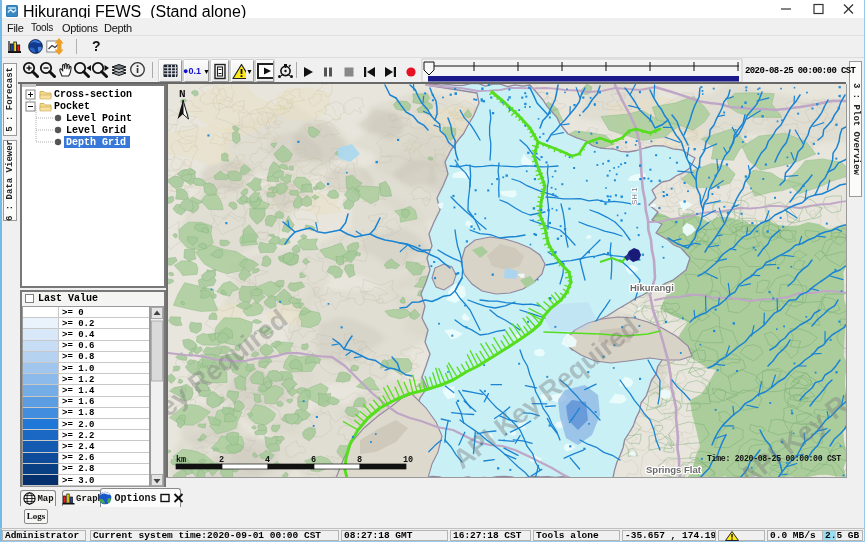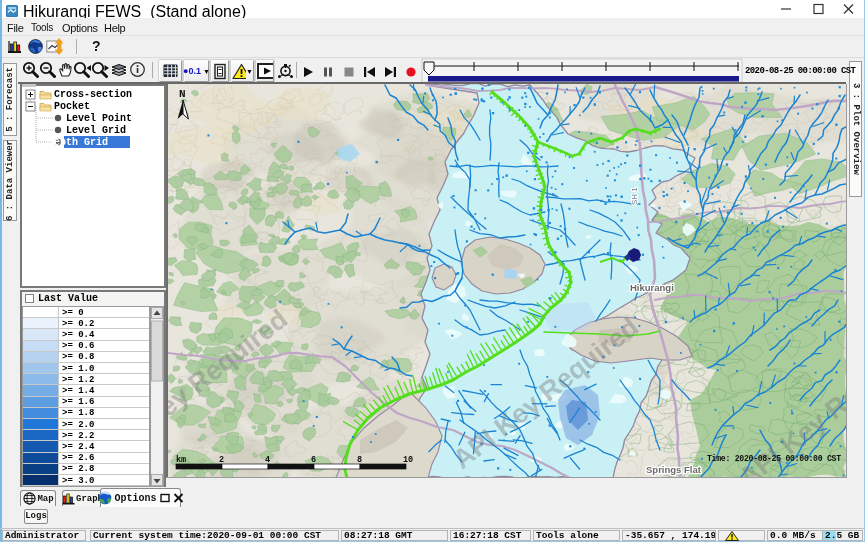--- a/index.html
+++ b/index.html
@@ -32,21 +32,21 @@
 <line x1="11" y1="9" x2="21" y2="9" stroke="#333" stroke-width="1.2"></line>
 <rect x="44" y="4.5" width="9" height="9" fill="none" stroke="#333" stroke-width="1.2"></rect>
 <line x1="74" y1="4.5" x2="83" y2="13.5" stroke="#333" stroke-width="1.2"></line>
     <line x1="83" y1="4.5" x2="74" y2="13.5" stroke="#333" stroke-width="1.2"></line>
 </svg>
 
 <div class="abs" style="left:2px;top:18px;width:862px;height:18px;background:#f0f0f0;border-bottom:1px solid #e0e0e0"></div>
 <div class="abs" style="left:7px;top:22px;font-size:11px;letter-spacing:-0.3px;color:#111">File</div>
 <div class="abs" style="left:31px;top:22px;font-size:10px;letter-spacing:-0.3px;color:#111">Tools</div>
 <div class="abs" style="left:62px;top:22px;font-size:11px;letter-spacing:-0.3px;color:#111">Options</div>
-<div class="abs" style="left:104px;top:22px;font-size:11px;letter-spacing:-0.3px;color:#111">Help</div>
+<div class="abs" style="left:104px;top:22px;font-size:11px;letter-spacing:-0.3px;color:#111">Depth</div>
 
 <div class="abs" style="left:2px;top:36px;width:862px;height:22px;background:#f0f0f0;border-bottom:1px solid #dcdcdc"></div>
 <div class="abs" style="left:7px;top:39px"><svg width="15" height="15">
       <rect x="1" y="12" width="13" height="2" fill="#111"></rect>
       <line x1="2" y1="13" x2="2" y2="2" stroke="#111" stroke-width="1.2"></line>
       <rect x="3.5" y="5" width="2.6" height="7.5" fill="#2040d0" stroke="#111" stroke-width="0.8"></rect>
       <rect x="6.8" y="3" width="2.6" height="9.5" fill="#f5e010" stroke="#111" stroke-width="0.8"></rect>
       <rect x="10.1" y="6" width="2.6" height="6.5" fill="#e82020" stroke="#111" stroke-width="0.8"></rect>
     </svg></div>
 <div class="abs" style="left:28px;top:39px"><svg width="15" height="15">
@@ -225,21 +225,21 @@
 </g>
 <circle cx="38" cy="34" r="3.2" fill="#555"></circle>
     <circle cx="38" cy="46" r="3.2" fill="#555"></circle>
     <circle cx="38" cy="58" r="3.2" fill="#555"></circle>
 </svg>
 <div class="abs mono" style="left:54px;top:89px;font-size:10px;font-weight:bold;color:#000">Cross-section</div>
 <div class="abs mono" style="left:54px;top:101px;font-size:10px;font-weight:bold;color:#000">Pocket</div>
 <div class="abs mono" style="left:66px;top:113px;font-size:10px;font-weight:bold;color:#000">Level Point</div>
 <div class="abs mono" style="left:66px;top:125px;font-size:10px;font-weight:bold;color:#000">Level Grid</div>
 <div class="abs" style="left:64px;top:136px;width:66px;height:12px;background:#3878d8"></div>
-<div class="abs mono" style="left:48px;top:137px;font-size:10px;font-weight:bold;color:#fff">Depth Grid</div>
+<div class="abs mono" style="left:66px;top:137px;font-size:10px;font-weight:bold;color:#fff">Depth Grid</div>
 
 <div class="abs" style="left:20px;top:290px;width:146px;height:197px;background:#f4f4f2;border:2px solid #787878"></div>
 <div class="abs" style="left:25px;top:294px;width:9px;height:9px;background:#fff;border:1px solid #808080"></div>
 <div class="abs mono" style="left:38px;top:293px;font-size:10px;font-weight:bold;color:#000">Last Value</div>
 <div class="abs" style="left:22px;top:306px;width:128px;height:181px;background:#fff;border:1px solid #9a9a9a;overflow:hidden">
 <div class="lgrow" style="top:0.0px">
       <div class="lgsw" style="background:#ffffff"></div>
       <div class="lglab">&gt;= 0</div>
     </div>
 <div class="lgrow" style="top:11.2px">
@@ -2109,21 +2109,21 @@
     </svg>
     <span style="margin:0 2px;font-size:10px">Options</span>
     <svg width="11" height="10">
       <rect x="1" y="1.5" width="8" height="7" fill="none" stroke="#111" stroke-width="1.4"></rect>
     </svg>
     <svg width="11" height="10">
       <line x1="1.5" y1="1" x2="9.5" y2="9" stroke="#111" stroke-width="1.8"></line>
       <line x1="9.5" y1="1" x2="1.5" y2="9" stroke="#111" stroke-width="1.8"></line>
     </svg>
   </div>
-<div class="abs" style="left:24px;top:509px;width:24px;height:15px;background:#f6f6f4;border:1px solid #8a8a8a;border-radius:2px;font-family:Liberation Mono, monospace;font-size:9px;font-weight:bold;color:#111;text-align:center;line-height:13px">Logs</div>
+<div class="abs" style="left:24px;top:509px;width:24px;height:15px;background:#f6f6f4;border:1px solid #8a8a8a;border-radius:2px;font-family:Liberation Serif, serif;font-size:9px;font-weight:bold;color:#111;text-align:center;line-height:13px">Logs</div>
 
 <div class="abs" style="left:0;top:528px;width:865px;height:1px;background:#c0c0c0"></div>
 <div class="scell" style="left:2px;width:84px">Administrator</div>
 <div class="scell" style="left:90px;width:249px">Current system time:2020-09-01 00:00 CST</div>
 <div class="scell" style="left:341px;width:107px">08:27:18 GMT</div>
 <div class="scell" style="left:450px;width:81px">16:27:18 CST</div>
 <div class="scell" style="left:533px;width:87px">Tools alone</div>
 <div class="scell" style="left:622px;width:94px">-35.657 , 174.199</div>
 <div class="scell" style="left:718px;width:47px"></div>
 <svg class="abs" style="left:725px;top:531px" width="14" height="10">

